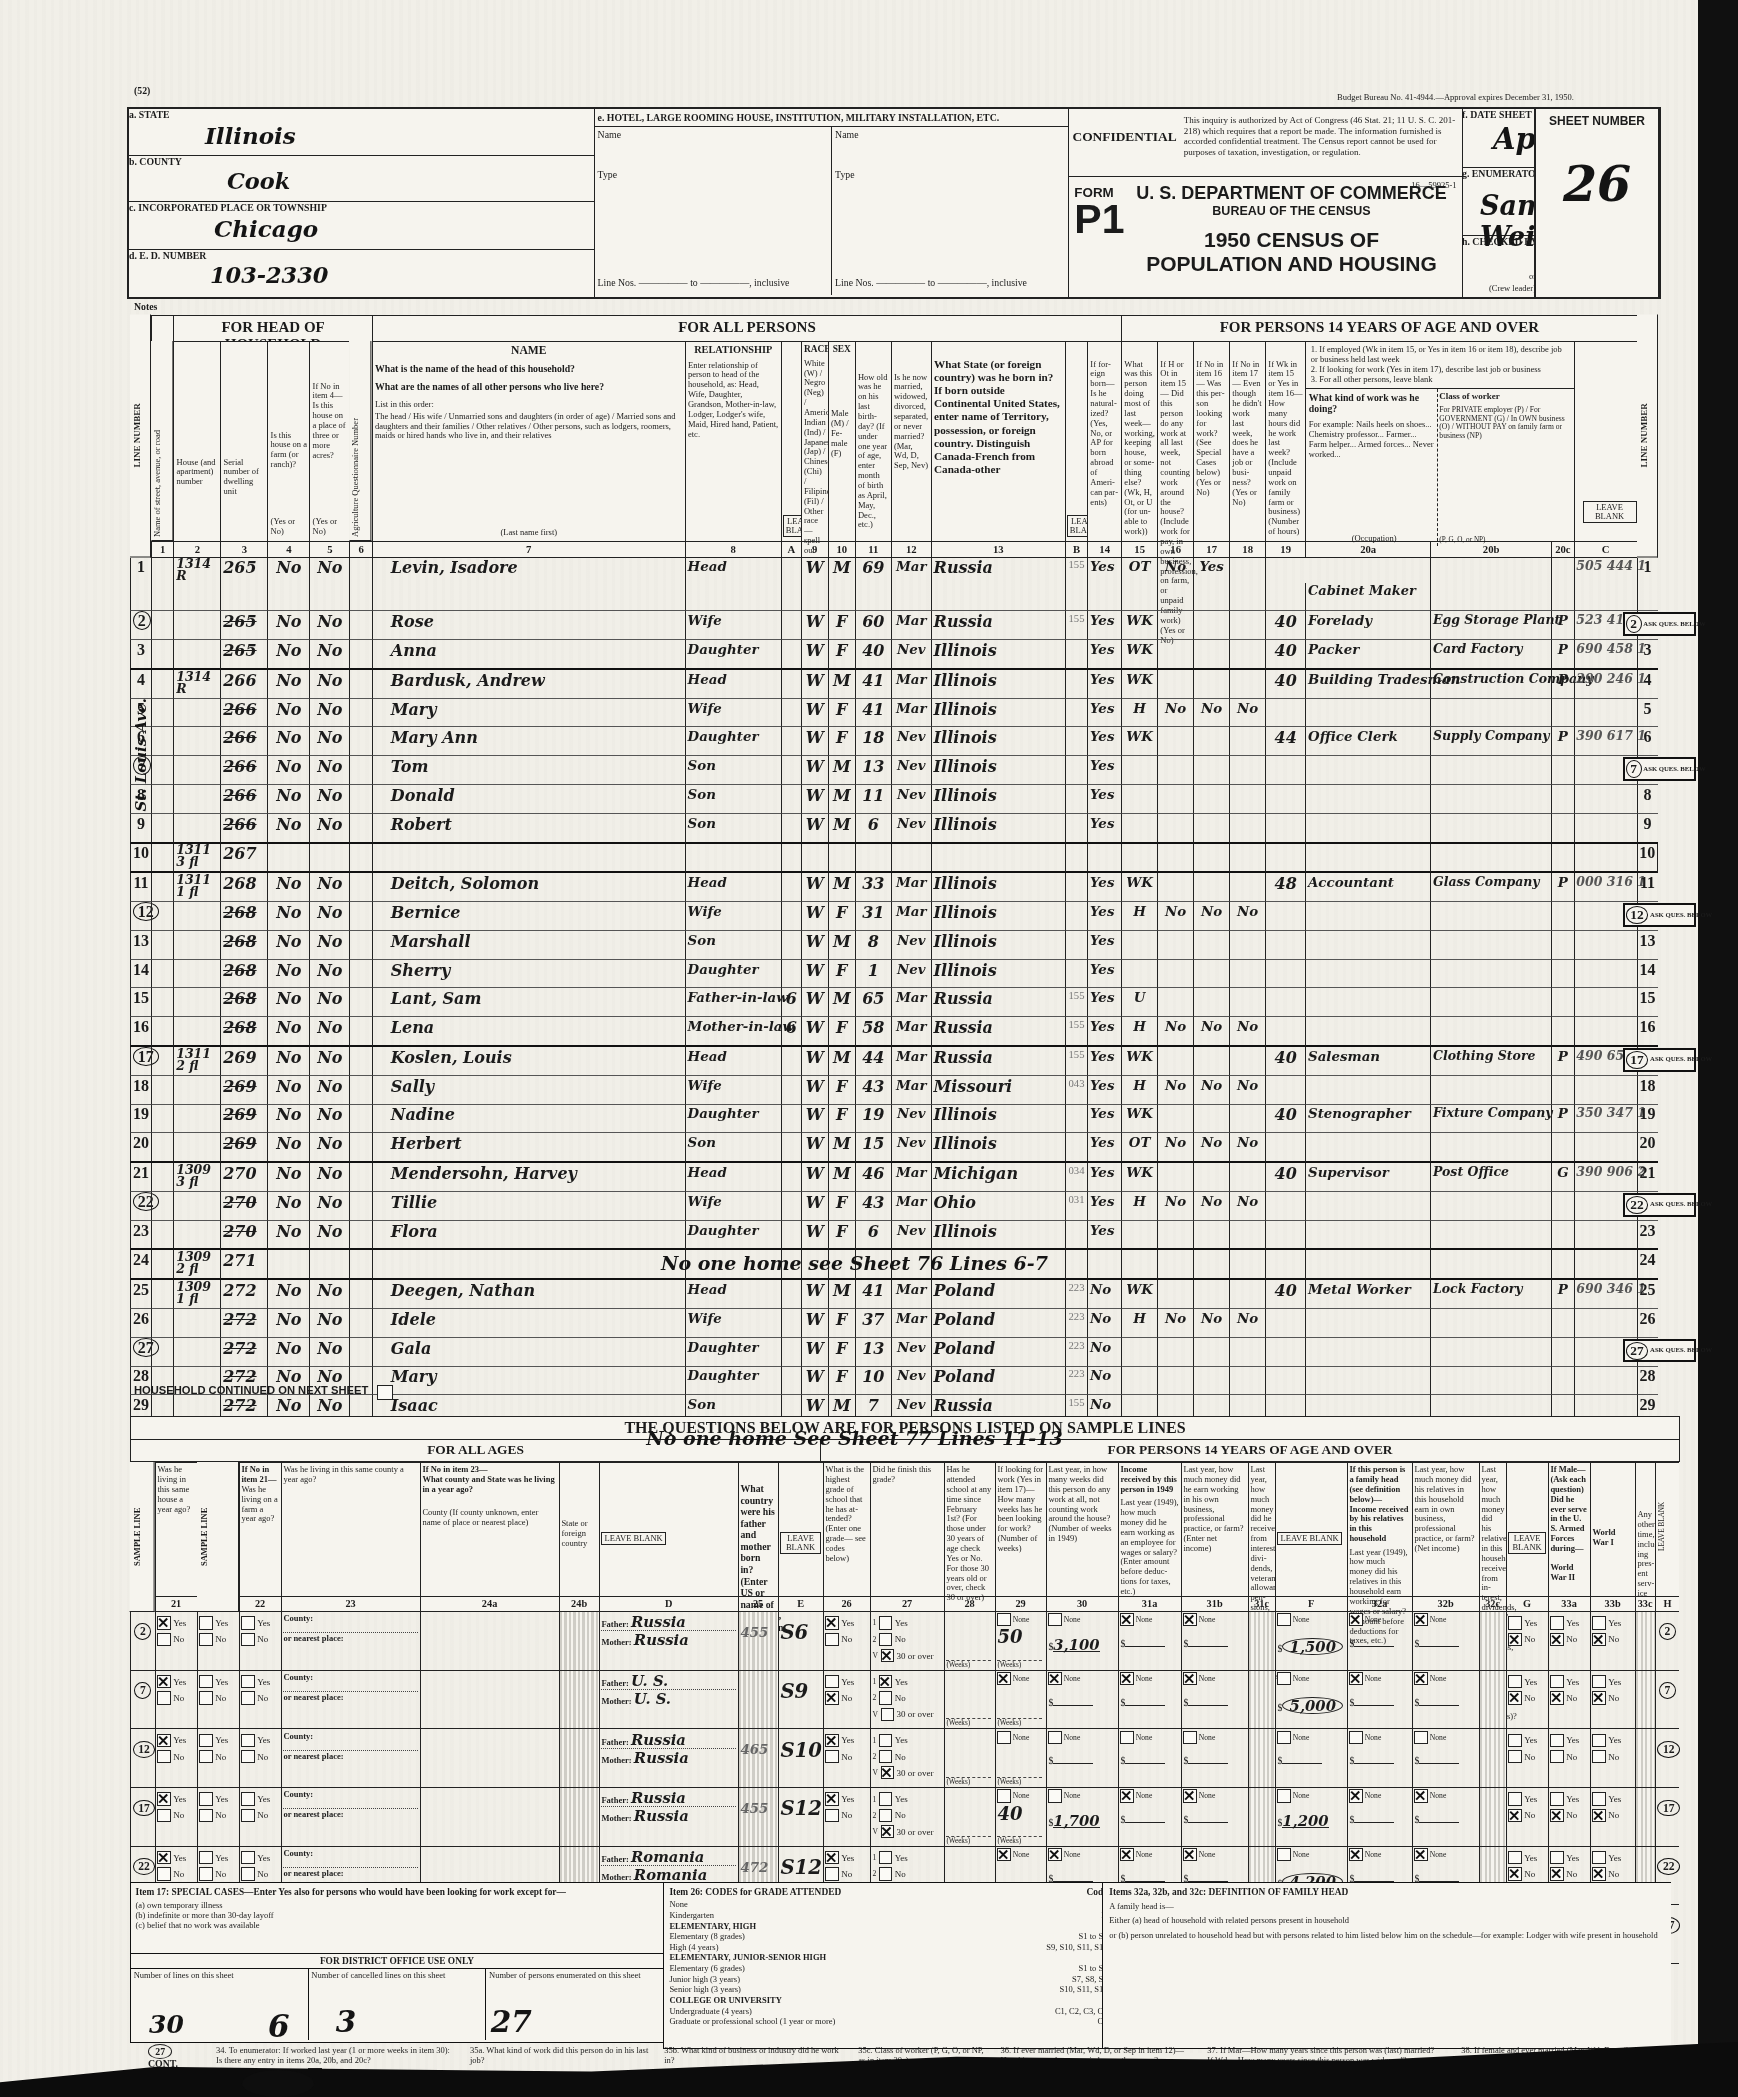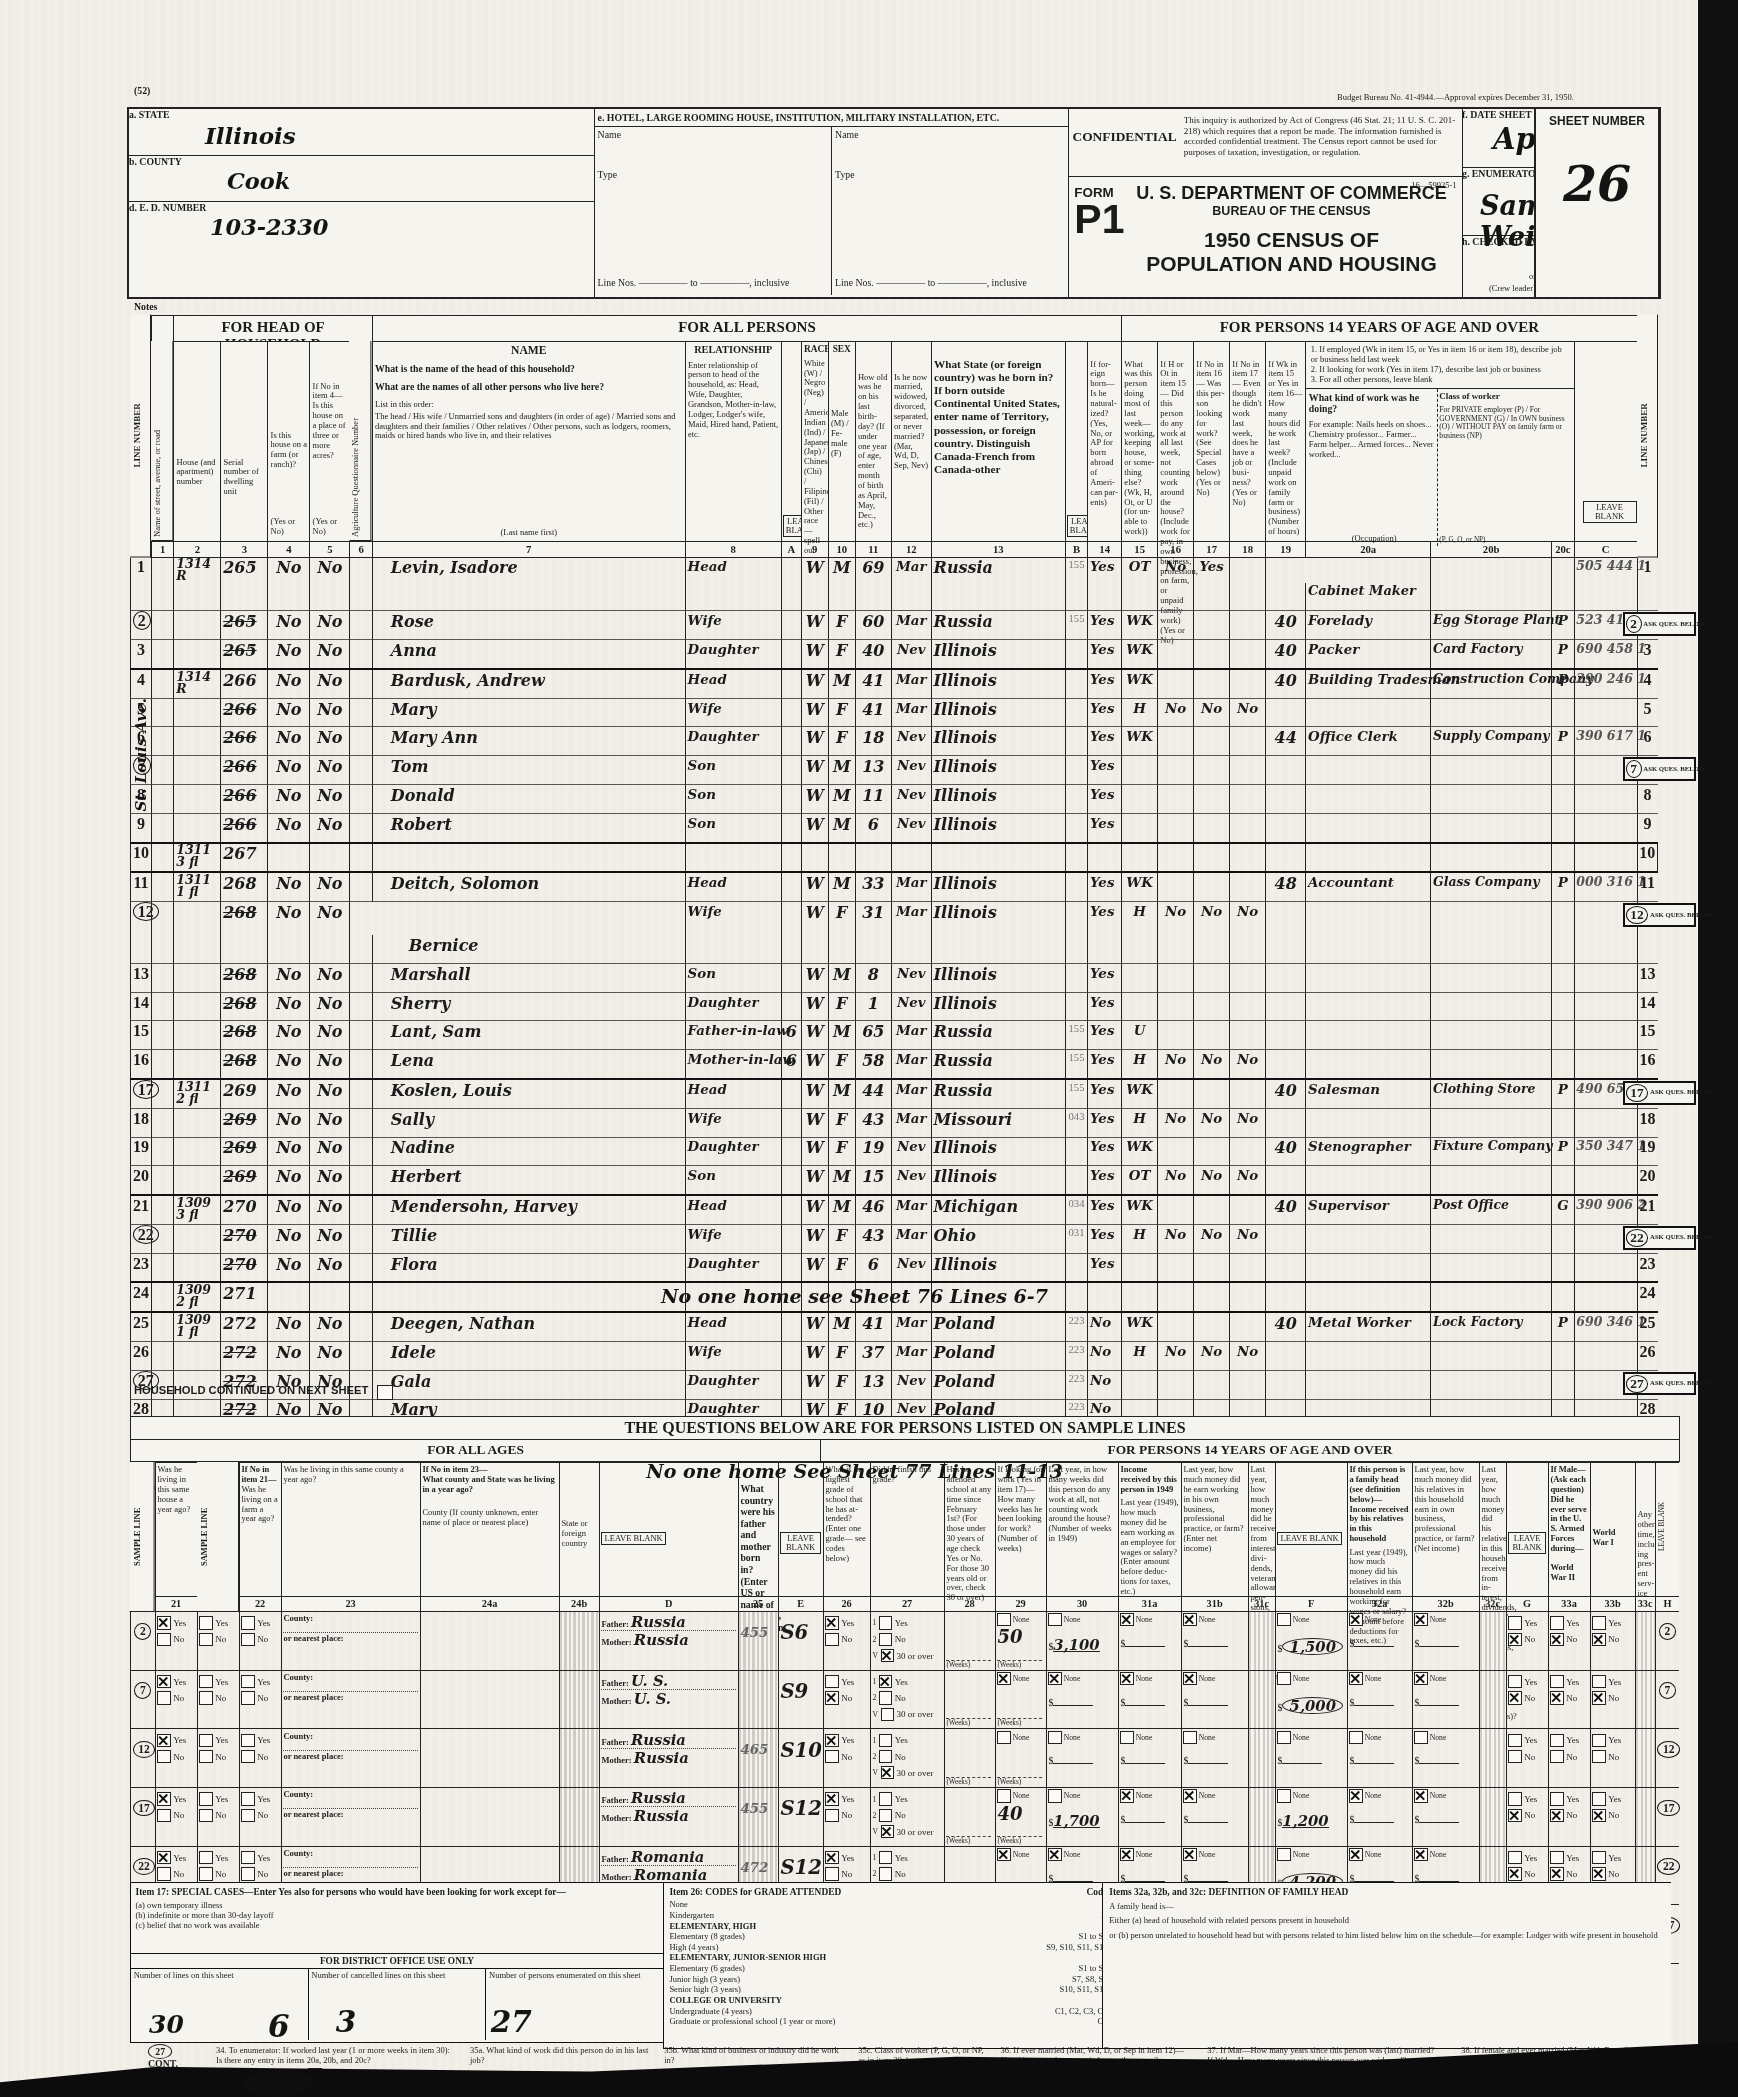--- a/index.html
+++ b/index.html
@@ -70,20 +70,22 @@
 
   <div class="sm b" style="position:absolute;left:134px;top:85px;">(52)</div>
 
   <div class="hdrbox" style="left:127px;top:107px;width:1530px;height:188px;border-width:2.2px;">
 
     <div style="position:absolute;left:0;top:0;width:465px;height:100%;border-right:1.8px solid #222;">
       <div class="fld" style="height:46px;"><span class="sm b">a. STATE</span>
         <span class="hw" style="font-size:23px;position:absolute;left:76px;top:12.5px;">Illinois</span></div>
       <div class="fld" style="height:45px;"><span class="sm b">b. COUNTY</span>
         <span class="hw" style="font-size:22.4px;position:absolute;left:98px;top:11.6px;">Cook</span></div>
+      <div class="fld" style="height:47px;"><span class="sm b">c. INCORPORATED PLACE OR TOWNSHIP</span>
+        <span class="hw" style="font-size:23px;position:absolute;left:85px;top:13.4px;">Chicago</span></div>
       <div style="height:45px;position:relative;"><span class="sm b">d. E. D. NUMBER</span>
         <span class="hw" style="font-size:22.4px;position:absolute;left:81px;top:11.6px;">103-2330</span></div>
     </div>
 
     <div style="position:absolute;left:465px;top:0;width:474px;height:100%;border-right:1.8px solid #222;">
       <div class="sm b" style="padding:2.7px 3.6px;border-bottom:1.3px solid #222;">e. HOTEL, LARGE ROOMING HOUSE, INSTITUTION, MILITARY INSTALLATION, ETC.</div>
       <div style="display:flex;height:calc(100% - 20px);">
         <div style="flex:1;border-right:1.3px solid #222;position:relative;">
           <div class="sm" style="padding:1.8px 3.6px;">Name</div>
           <div class="sm" style="padding:27px 3.6px 1.8px;">Type</div>
@@ -618,21 +620,21 @@
   </div>
 
   <div class="mrow mgrid samp">
     <div class="mcell lncell circ"><span>12</span></div>
     <div class="mcell"></div>
     <div class="mcell hwc" style="font-size:12.5px;white-space:normal;line-height:.95;"></div>
     <div class="mcell hwc struck">268</div>
     <div class="mcell hwc ctr">No</div>
     <div class="mcell hwc ctr">No</div>
     <div class="mcell"></div>
-    <div class="mcell hwc" style="padding-left:36px;margin-top:33px;">Bernice</div>
+    <div class="mcell hwc" style="padding-left:18px;">Bernice</div>
     <div class="mcell hwc" style="font-size:13.4px;">Wife</div>
     <div class="mcell hwc ctr"></div>
     <div class="mcell hwc ctr">W</div>
     <div class="mcell hwc ctr">F</div>
     <div class="mcell hwc ctr">31</div>
     <div class="mcell hwc ctr" style="font-size:13.4px;">Mar</div>
     <div class="mcell hwc">Illinois</div>
     <div class="mcell ctr" style="font-size:10.7px;color:#777;"></div>
     <div class="mcell hwc" style="font-size:13.4px;">Yes</div>
     <div class="mcell hwc ctr" style="font-size:13.4px;">H</div>

